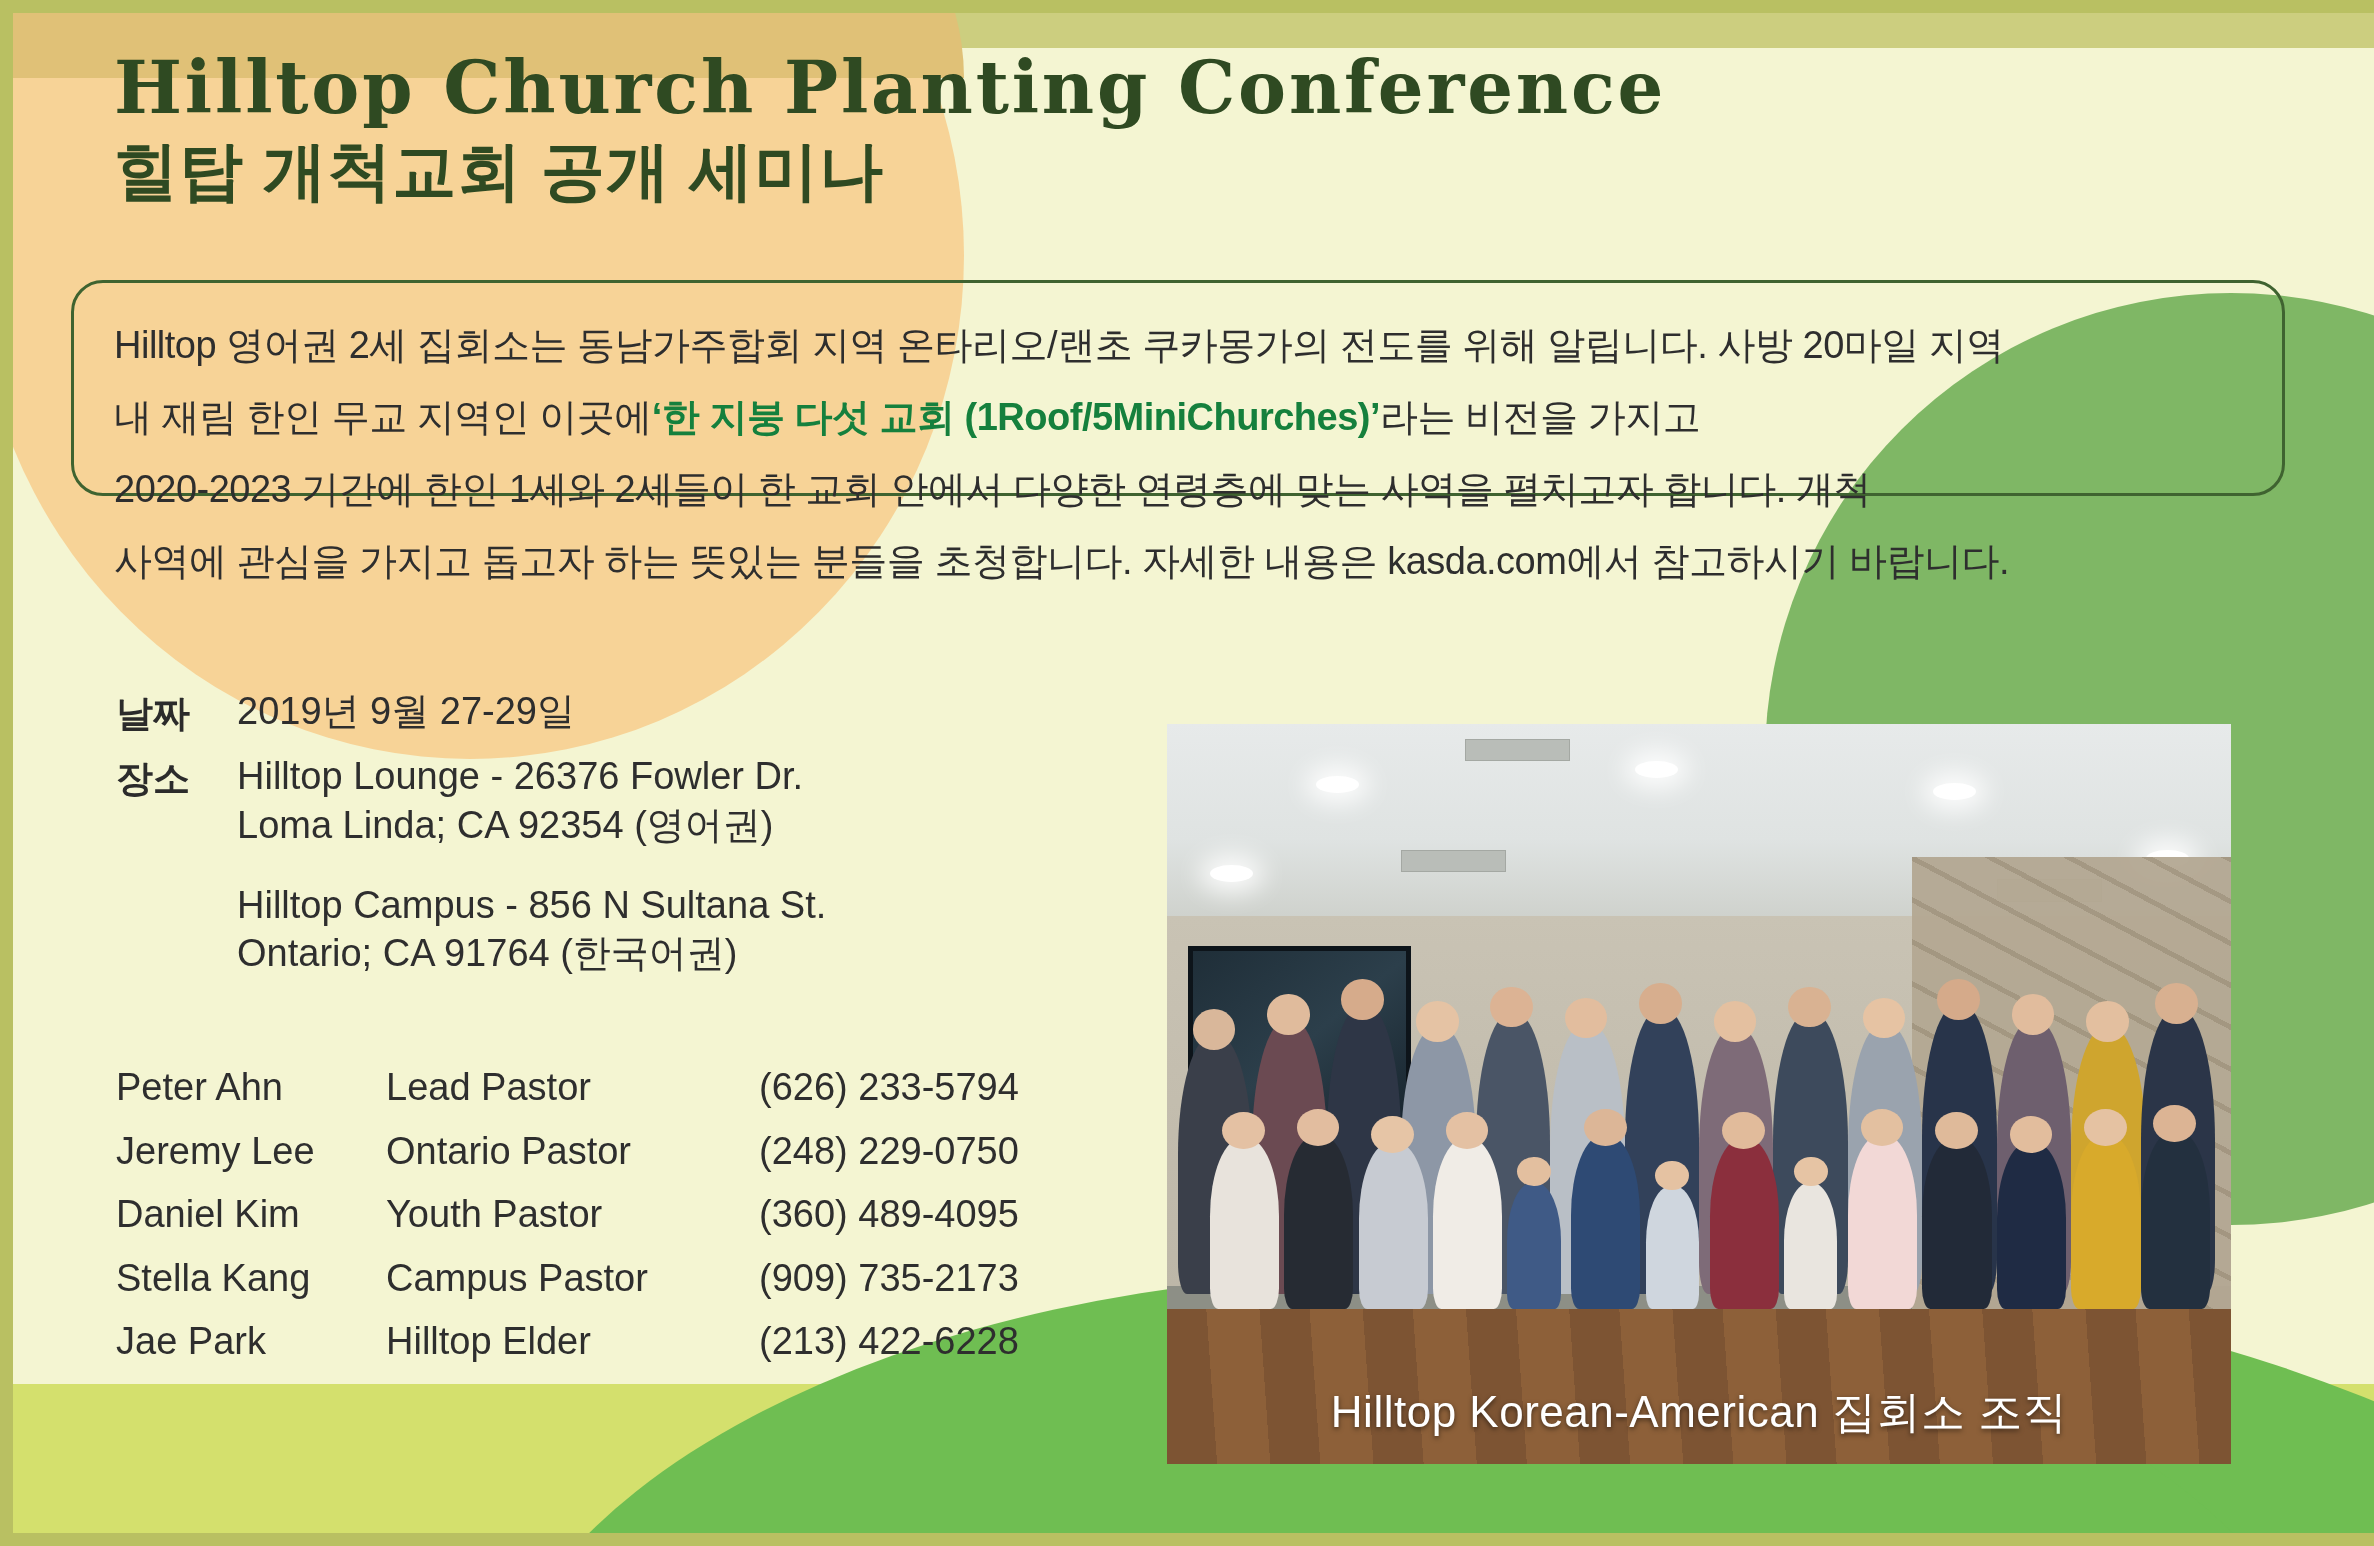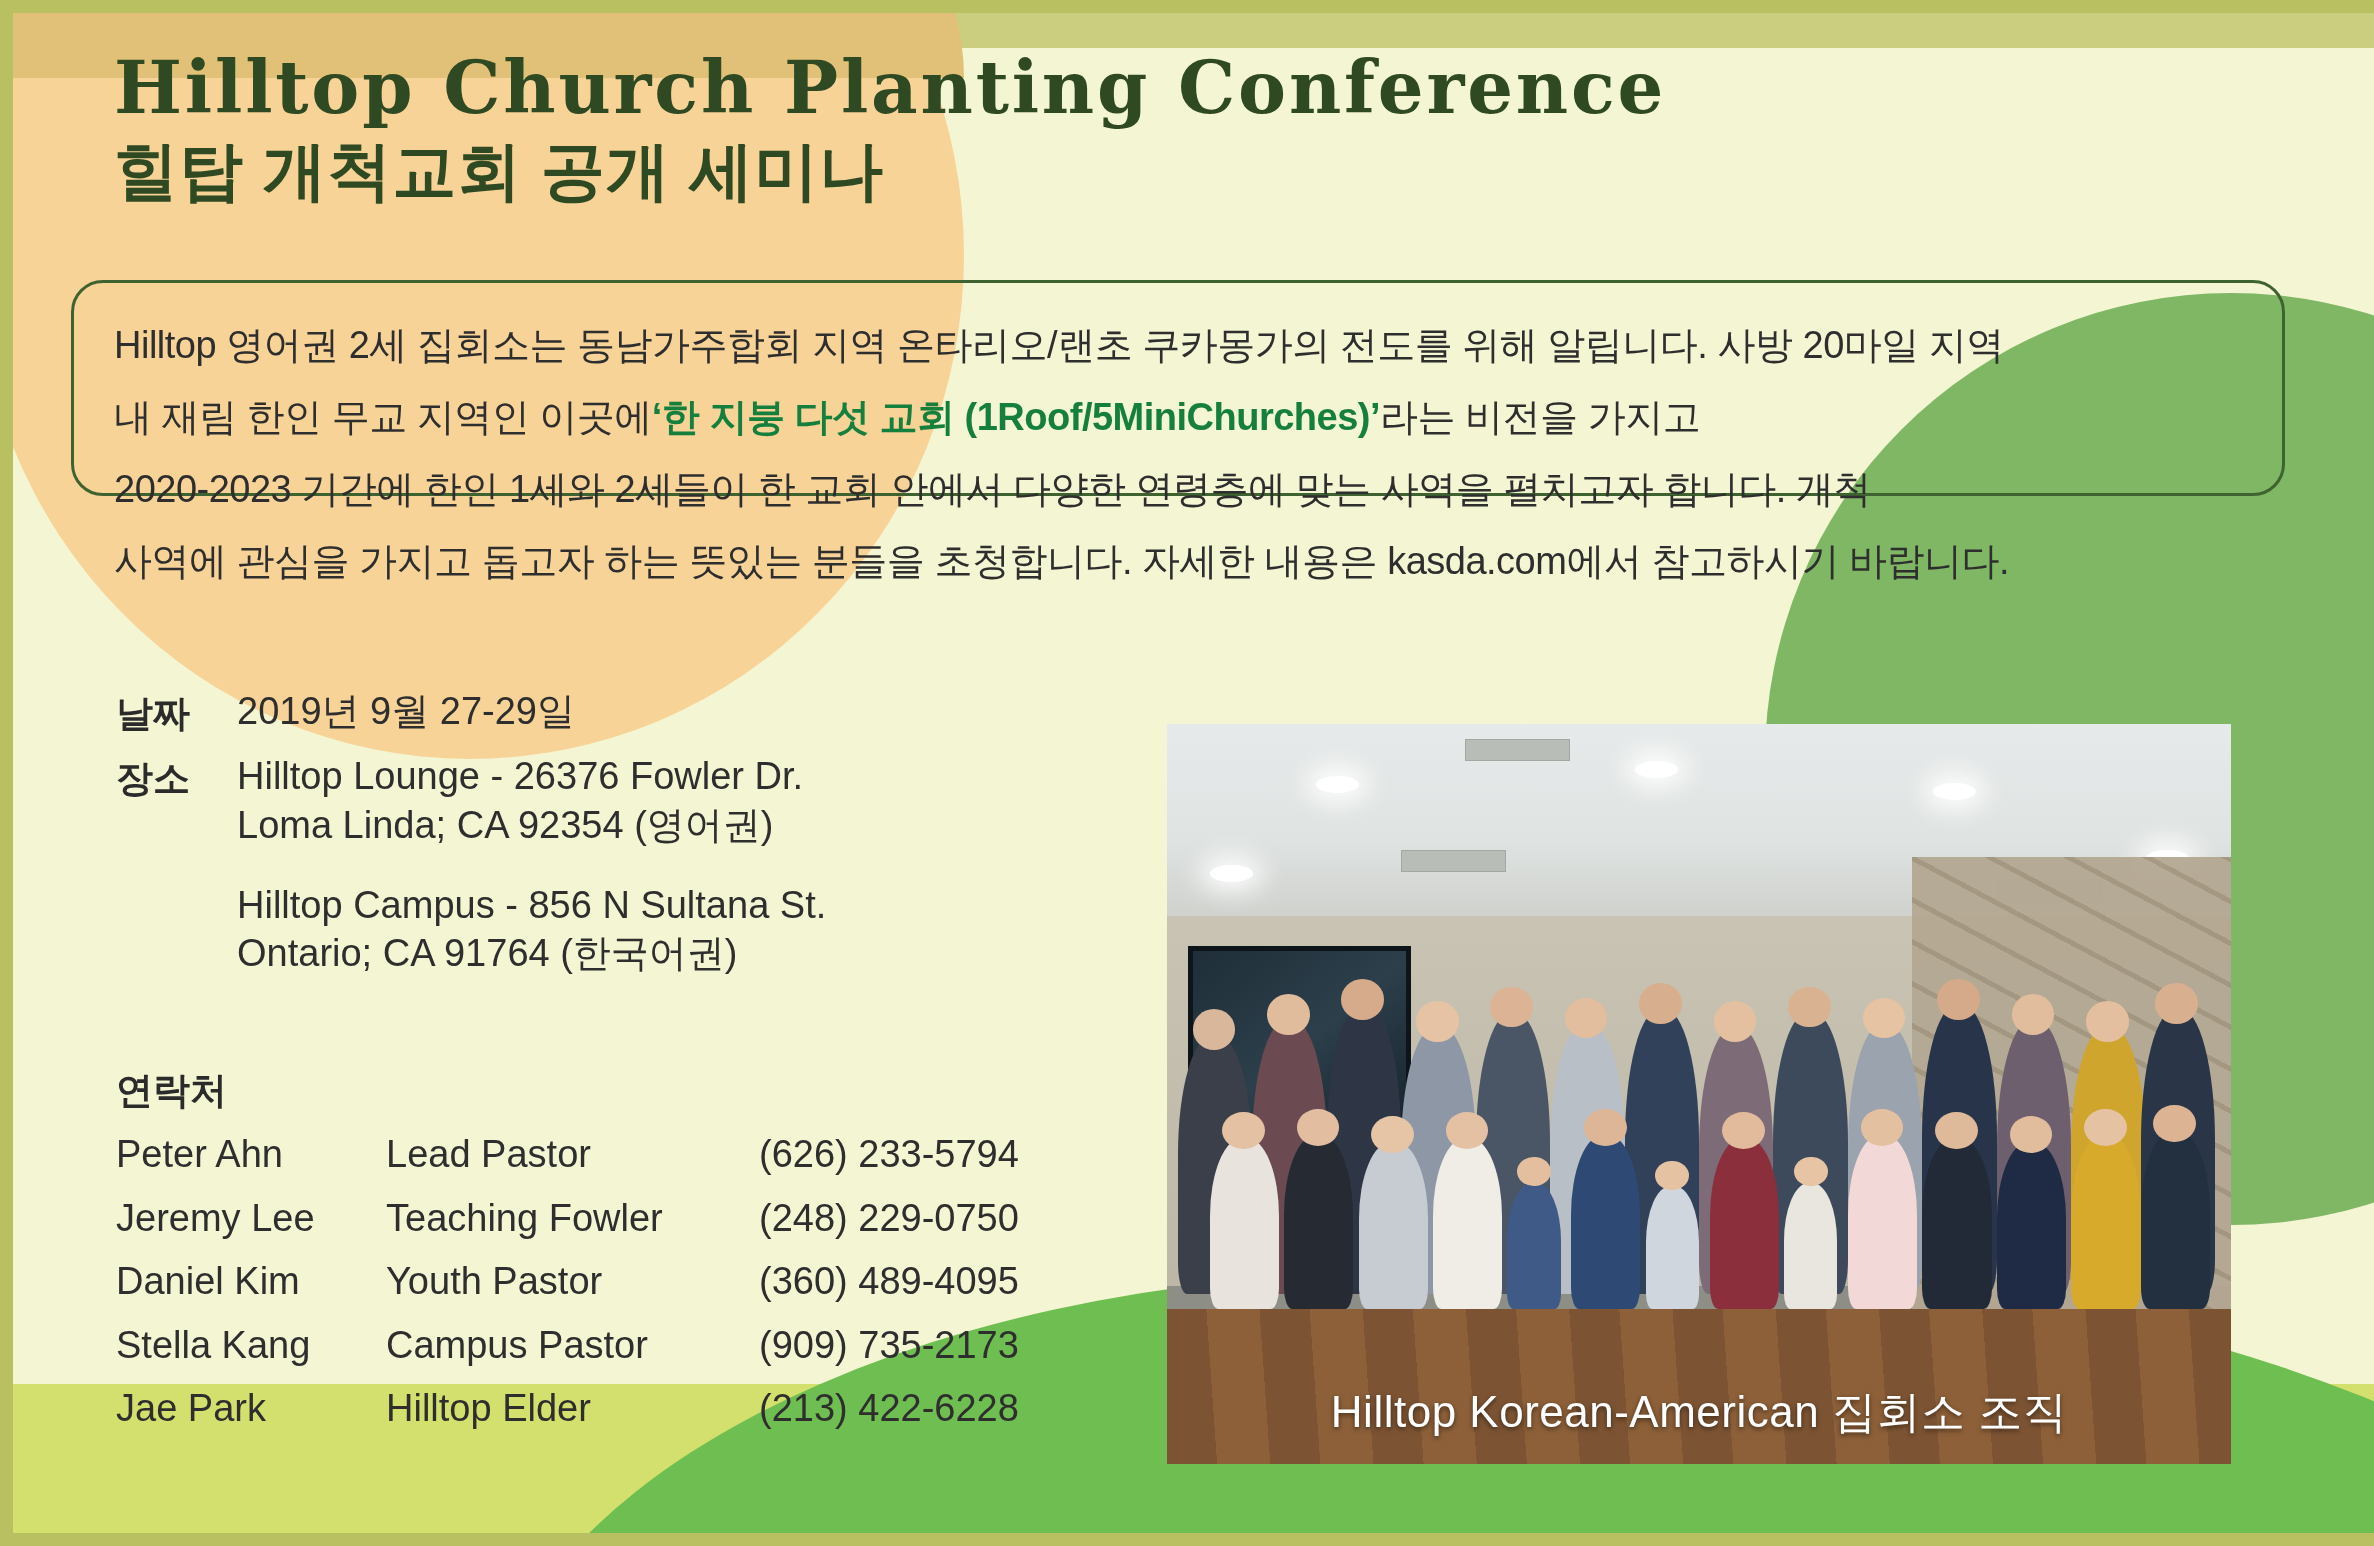--- a/index.html
+++ b/index.html
@@ -299,31 +299,30 @@
           <div>Hilltop Lounge - 26376 Fowler Dr.</div>
           <div>Loma Linda; CA 92354 (영어권)</div>
           <div class="detail-gap"></div>
           <div>Hilltop Campus - 856 N Sultana St.</div>
           <div>Ontario; CA 91764 (한국어권)</div>
         </div>
       </div>
     </div>
 
     <div class="contacts">
-      <div class="contacts-title">연락처</div>
       <table class="contact-table">
         <tbody>
           <tr>
             <td class="c-name">Peter Ahn</td>
             <td class="c-role">Lead Pastor</td>
             <td class="c-phone">(626) 233-5794</td>
           </tr>
           <tr>
             <td class="c-name">Jeremy Lee</td>
-            <td class="c-role">Teaching Fowler</td>
+            <td class="c-role">Ontario Pastor</td>
             <td class="c-phone">(248) 229-0750</td>
           </tr>
           <tr>
             <td class="c-name">Daniel Kim</td>
             <td class="c-role">Youth Pastor</td>
             <td class="c-phone">(360) 489-4095</td>
           </tr>
           <tr>
             <td class="c-name">Stella Kang</td>
             <td class="c-role">Campus Pastor</td>

